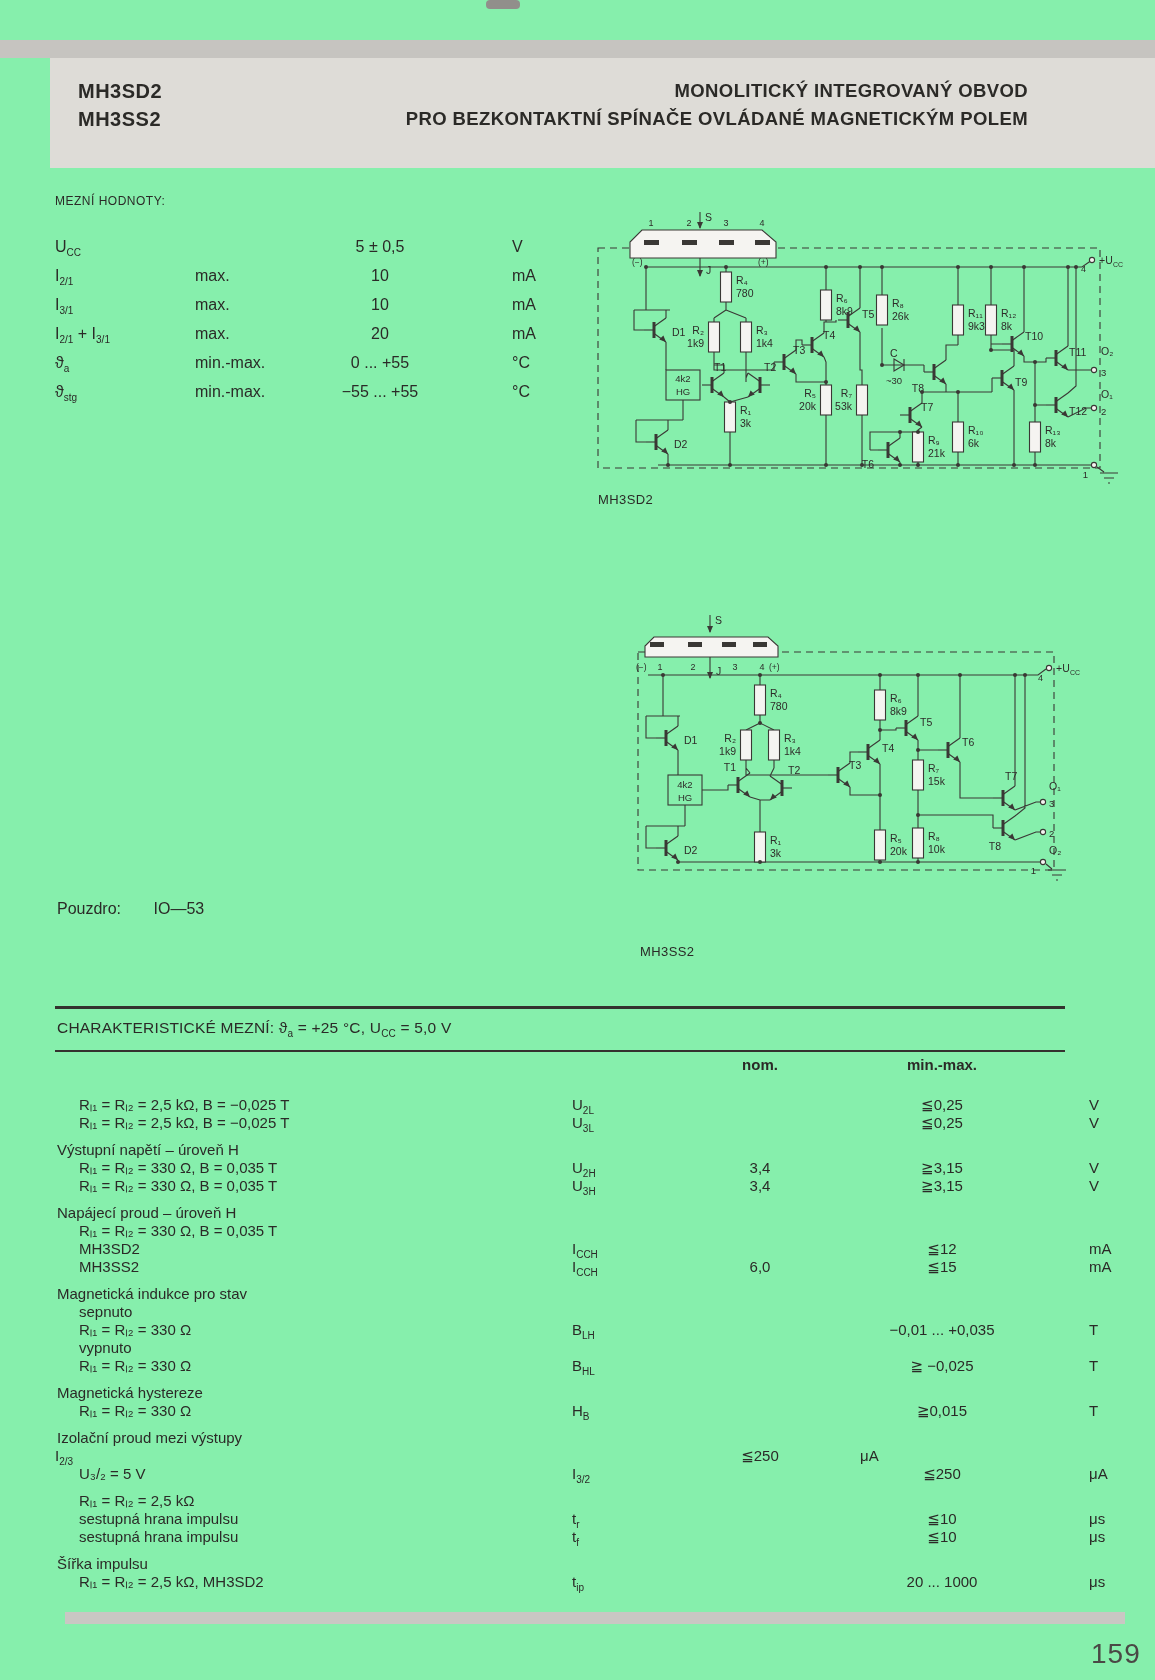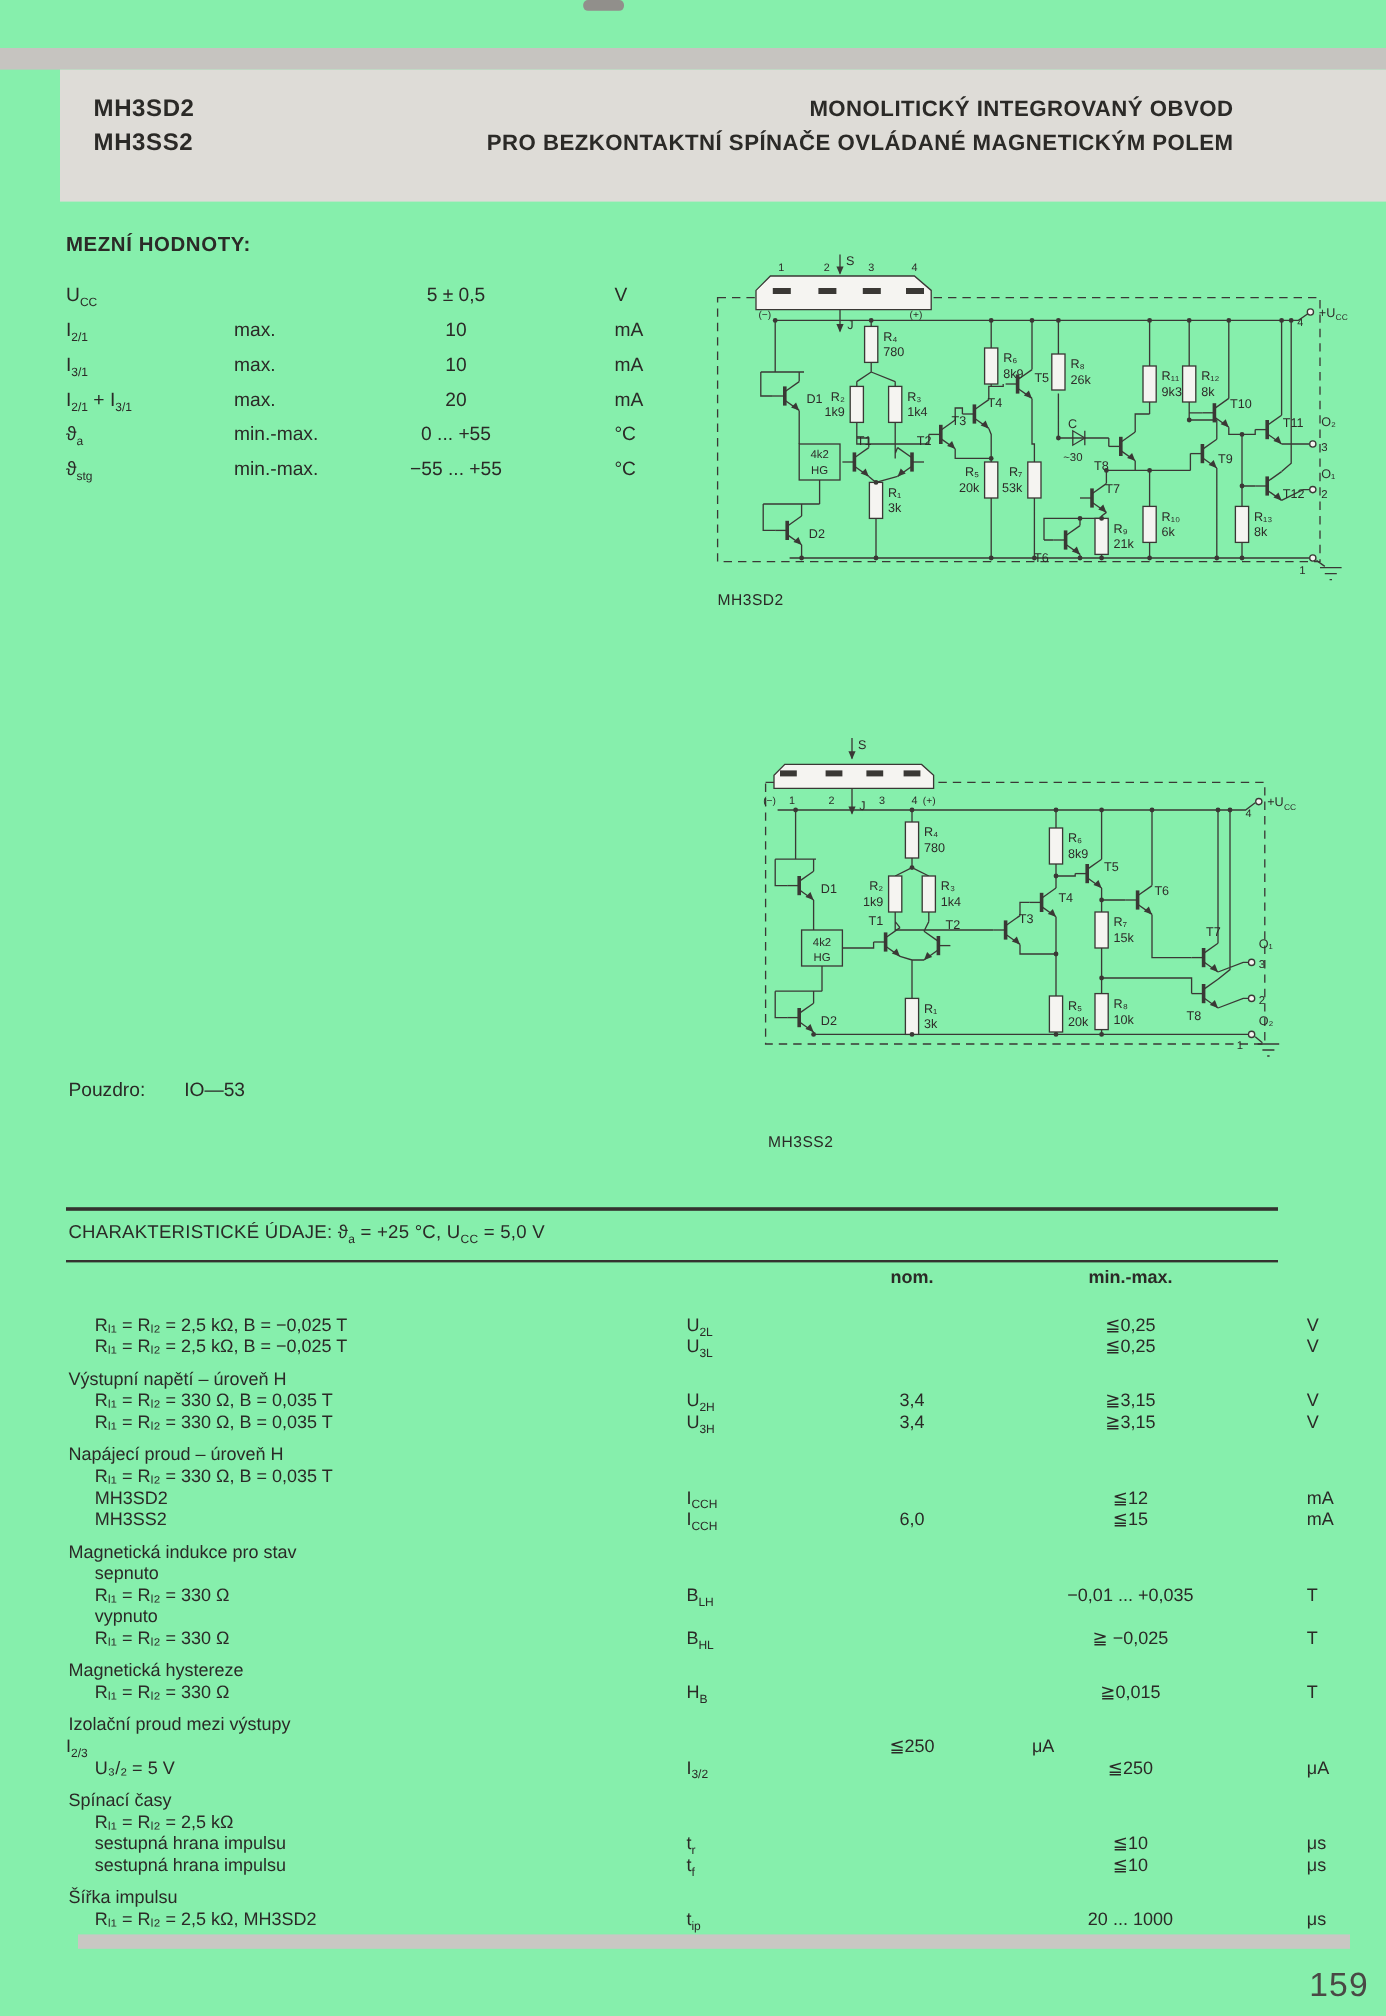--- a/index.html
+++ b/index.html
@@ -9,21 +9,21 @@
   .abs{position:absolute;}
   
   .band-top{left:0;top:40px;width:1155px;height:18px;background:#c6c4c0;}
   .band-head{left:50px;top:58px;width:1105px;height:110px;background:#dedcd7;}
   .smudge{left:486px;top:0;width:34px;height:9px;background:#918f8b;border-radius:4px;}
   .band-bottom{left:65px;top:1612px;width:1060px;height:12px;background:#c9c7c3;}
   
   .pn{font-weight:bold;font-size:20px;letter-spacing:.5px;}
   .title-block{right:127px;text-align:right;font-weight:bold;font-size:18.5px;letter-spacing:.4px;}
   
-  #limits-title{left:55px;top:194px;font-size:17px;letter-spacing:.5px;font-weight:bold;}
+  #limits-title{left:55px;top:194px;font-size:12px;letter-spacing:.5px;}
   #limits-rows{left:55px;top:232px;width:560px;}
   .lrow{display:grid;grid-template-columns:140px 95px 180px 1fr;height:29px;line-height:29px;font-size:16px;}
   .l-q{text-align:left;}
   .l-v{text-align:center;}
   .l-u{padding-left:42px;}
   sub{font-size:10px;line-height:0;}
   
   svg text{fill:#2e2c29;font-family:"Liberation Sans",sans-serif;}
   .caption{font-size:13px;letter-spacing:.4px;}
   #pouzdro{left:57px;top:900px;font-size:16px;}
@@ -635,21 +635,21 @@
   </svg>
   <div class="abs caption" style="left:640px;top:944px;">MH3SS2</div>
 
   <div class="abs" id="pouzdro">
     <span>Pouzdro:</span>
     <span class="val">IO—53</span>
   </div>
 
   <div class="abs rule" style="left:55px;top:1006px;width:1010px;height:3px;"></div>
   <div class="abs" id="char-title">
-    <span>CHARAKTERISTICKÉ ÚDAJE: ϑ</span><sub>a</sub><span> = +25 °C, U</span><sub>CC</sub><span> = 5,0 V</span>
+    <span>CHARAKTERISTICKÉ MEZNÍ: ϑ</span><sub>a</sub><span> = +25 °C, U</span><sub>CC</sub><span> = 5,0 V</span>
   </div>
   <div class="abs rule" style="left:55px;top:1050px;width:1010px;height:2px;"></div>
   <div class="abs" id="char-head">
     <div class="cline">
       <span class="c-desc"></span>
       <span></span>
       <span class="c-nom bold">nom.</span>
       <span class="c-mm bold">min.-max.</span>
       <span></span>
     </div>
@@ -800,27 +800,20 @@
         <div class="cline">
           <span class="c-desc ind">U₃/₂ = 5 V</span>
           <span class="c-sym"><span>I</span><sub>3/2</sub></span>
           <span class="c-nom"></span>
           <span class="c-mm">≦250</span>
           <span class="c-unit">μA</span>
         </div>
       </div>
       <div class="cgroup">
         <div class="cline">
-          <span class="c-desc">Spínací časy</span>
-          <span></span>
-          <span></span>
-          <span></span>
-          <span></span>
-        </div>
-        <div class="cline">
           <span class="c-desc ind">Rₗ₁ = Rₗ₂ = 2,5 kΩ</span>
           <span class="c-sym"><span></span><sub></sub></span>
           <span class="c-nom"></span>
           <span class="c-mm"></span>
           <span class="c-unit"></span>
         </div>
         <div class="cline">
           <span class="c-desc ind">sestupná hrana impulsu</span>
           <span class="c-sym"><span>t</span><sub>r</sub></span>
           <span class="c-nom"></span>

